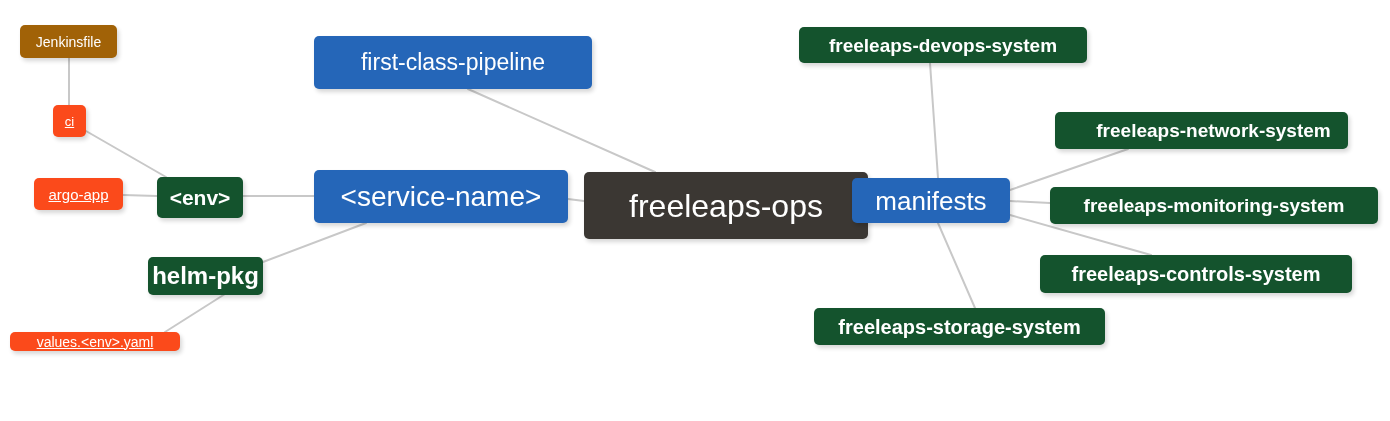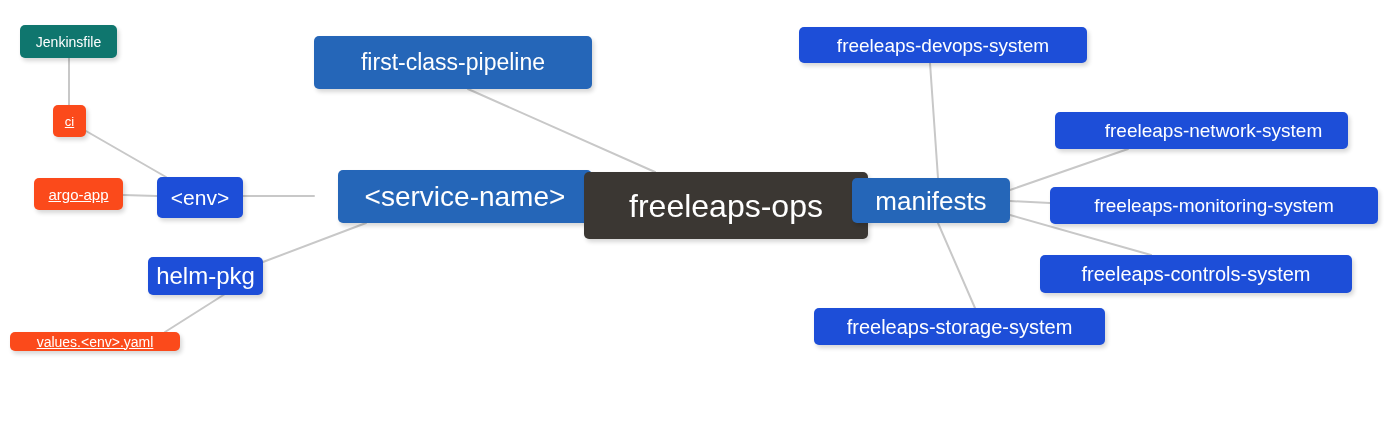--- a/index.html
+++ b/index.html
@@ -34,23 +34,23 @@
     white-space: nowrap;
     line-height: 1;
     text-align: center;
     box-shadow: 2px 3px 4px rgba(0,0,0,0.16);
     letter-spacing: 0px;
     padding: 0 10px;
     user-select: none;
   }
   .n-root   { background: #3b3733; }
   .n-blue   { background: #2566b8; }
-  .n-green  { background: #1d4ed8; }
+  .n-green  { background: #14532d; font-weight: bold; }
   .n-red    { background: #fb4a1b; text-decoration: underline; }
-  .n-orange { background: #0f766e; }
+  .n-orange { background: #a16207; }
 </style>
 </head>
 <body>
 
 <div id="canvas">
   <svg id="edge-layer" viewBox="0 0 1390 421" width="1390" height="421">
       <line x1="69" y1="58" x2="69" y2="105" stroke="#c8c8c8" stroke-width="2" stroke-linecap="round"></line>
       <line x1="86" y1="131" x2="166" y2="177" stroke="#c8c8c8" stroke-width="2" stroke-linecap="round"></line>
       <line x1="123" y1="195" x2="157" y2="196" stroke="#c8c8c8" stroke-width="2" stroke-linecap="round"></line>
       <line x1="243" y1="196" x2="314" y2="196" stroke="#c8c8c8" stroke-width="2" stroke-linecap="round"></line>
@@ -66,21 +66,21 @@
       <line x1="938" y1="223" x2="975" y2="308" stroke="#c8c8c8" stroke-width="2" stroke-linecap="round"></line>
     </svg>
   <div id="node-layer">
       <div class="node n-orange" style="left: 20px; top: 25px; width: 97px; height: 33px; font-size: 14px;">Jenkinsfile</div>
       <div class="node n-red" style="left: 53px; top: 105px; width: 33px; height: 32px; font-size: 13px;">ci</div>
       <div class="node n-red" style="left: 34px; top: 178px; width: 89px; height: 32px; font-size: 15px;">argo-app</div>
       <div class="node n-green" style="left: 157px; top: 177px; width: 86px; height: 41px; font-size: 21px;">&lt;env&gt;</div>
       <div class="node n-green" style="left: 148px; top: 257px; width: 115px; height: 38px; font-size: 24px;">helm-pkg</div>
       <div class="node n-red" style="left: 10px; top: 332px; width: 170px; height: 19px; font-size: 14px;">values.&lt;env&gt;.yaml</div>
       <div class="node n-blue" style="left: 314px; top: 36px; width: 278px; height: 53px; font-size: 23px;">first-class-pipeline</div>
-      <div class="node n-blue" style="left: 314px; top: 170px; width: 254px; height: 53px; font-size: 28px; margin-left: 24px;">&lt;service-name&gt;</div>
+      <div class="node n-blue" style="left: 314px; top: 170px; width: 254px; height: 53px; font-size: 28px;">&lt;service-name&gt;</div>
       <div class="node n-root" style="left: 584px; top: 172px; width: 284px; height: 67px; font-size: 32px;">freeleaps-ops</div>
       <div class="node n-blue" style="left: 852px; top: 178px; width: 158px; height: 45px; font-size: 26px;">manifests</div>
       <div class="node n-green" style="left: 799px; top: 27px; width: 288px; height: 36px; font-size: 19px;">freeleaps-devops-system</div>
       <div class="node n-green" style="left: 1055px; top: 112px; width: 293px; height: 37px; font-size: 19px; padding-left: 34px;">freeleaps-network-system</div>
       <div class="node n-green" style="left: 1050px; top: 187px; width: 328px; height: 37px; font-size: 19px;">freeleaps-monitoring-system</div>
       <div class="node n-green" style="left: 1040px; top: 255px; width: 312px; height: 38px; font-size: 20px;">freeleaps-controls-system</div>
       <div class="node n-green" style="left: 814px; top: 308px; width: 291px; height: 37px; font-size: 20px;">freeleaps-storage-system</div>
     </div>
 </div>
 

